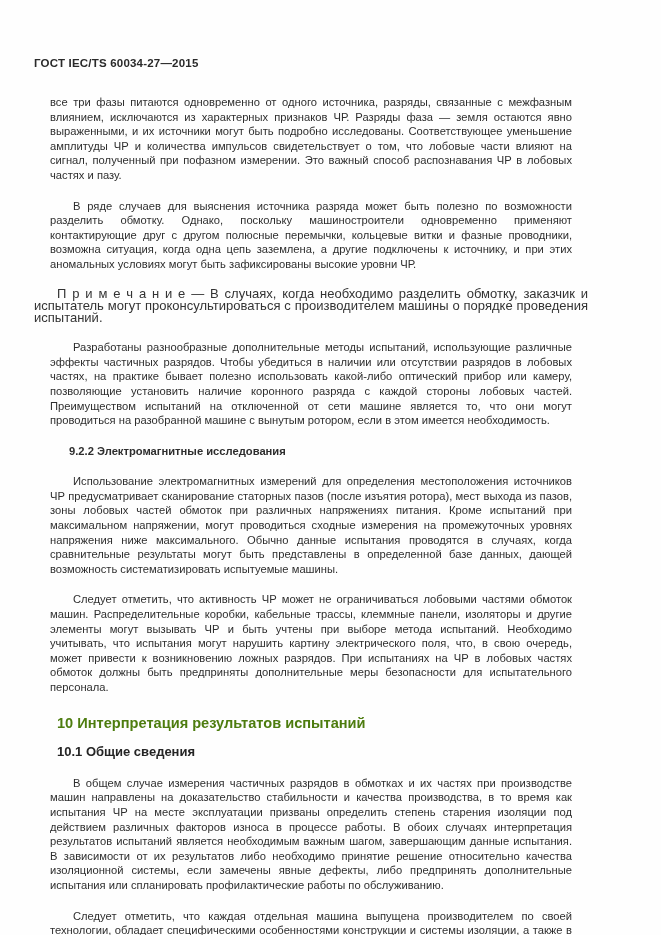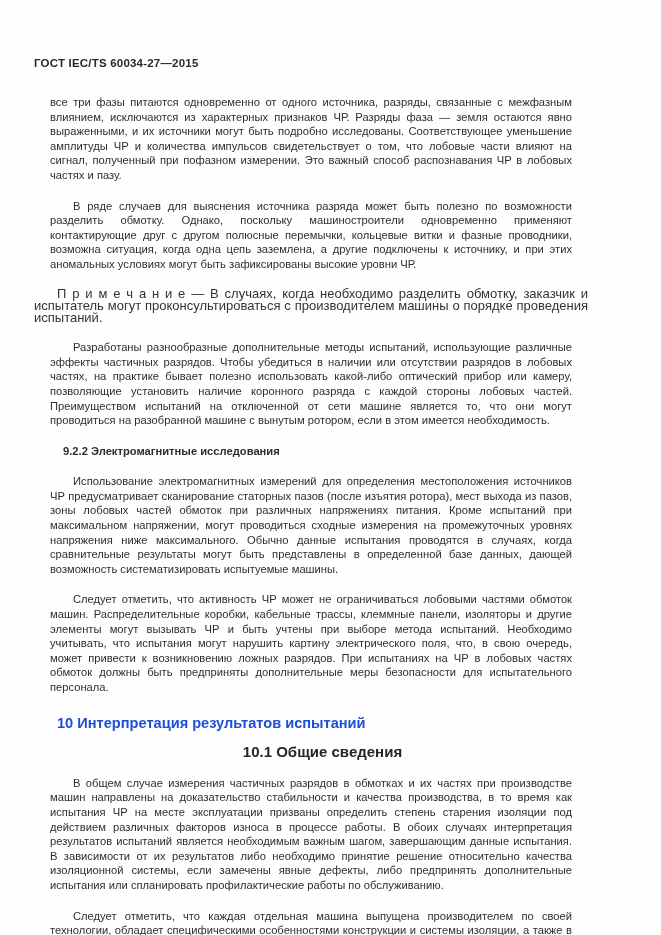--- a/index.html
+++ b/index.html
@@ -41,37 +41,37 @@
     font-size: 13px;
     line-height: 12.2px;
     text-indent: 23px;
     text-align: justify;
     margin: 13px 0 6px 0;
     color: #333333;
   }
   .subheading {
     font-weight: bold;
     text-indent: 23px;
-    margin: 6px;
+    margin: 12px;
     text-align: left;
   }
   .section-heading {
     font-size: 14.6px;
     font-weight: bold;
     margin: 21px 0 0 0;
     text-indent: 23px;
     text-align: left;
-    color: #1d4ed8;
+    color: #4d7c0f;
   }
   .sub-section-heading {
-    font-size: 15px;
+    font-size: 13px;
     font-weight: bold;
     margin: 15px 0 9px 0;
     text-indent: 23px;
-    text-align: center;
+    text-align: left;
     color: #252525;
   }
   .page-number {
     font-size: 10.5px;
     margin-top: 3px;
     text-align: left;
     color: #3a3a3a;
   }
 </style>
 </head>

